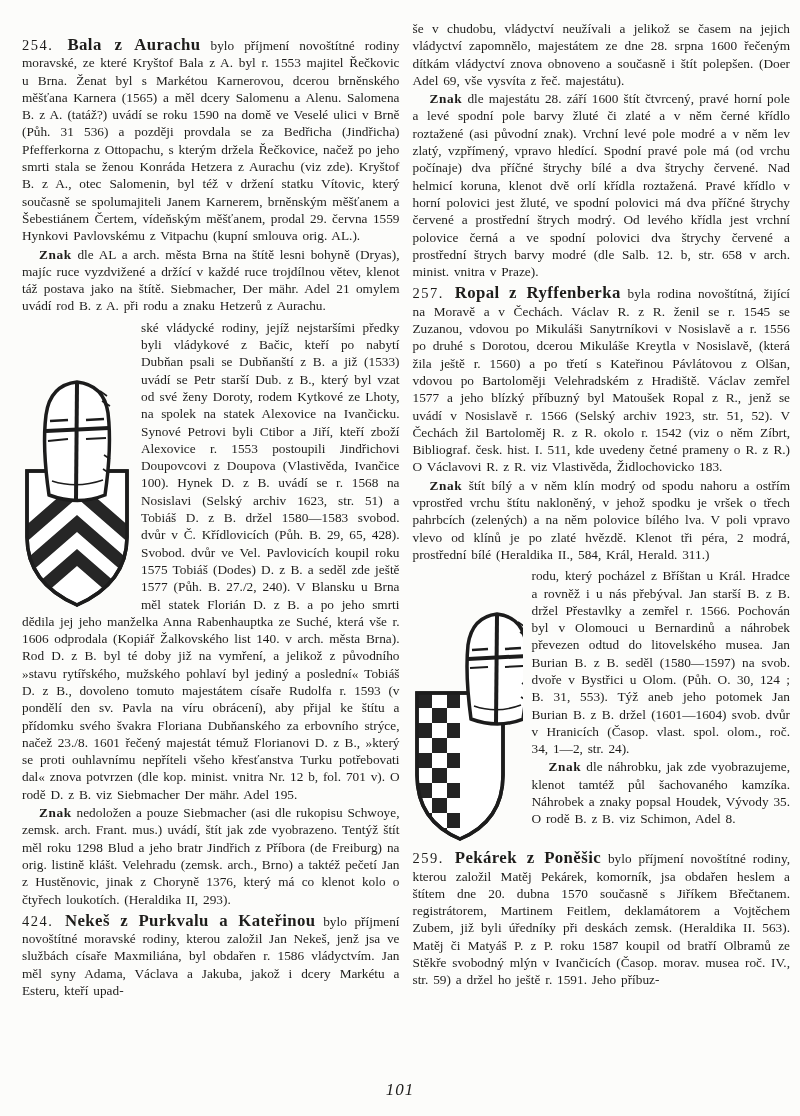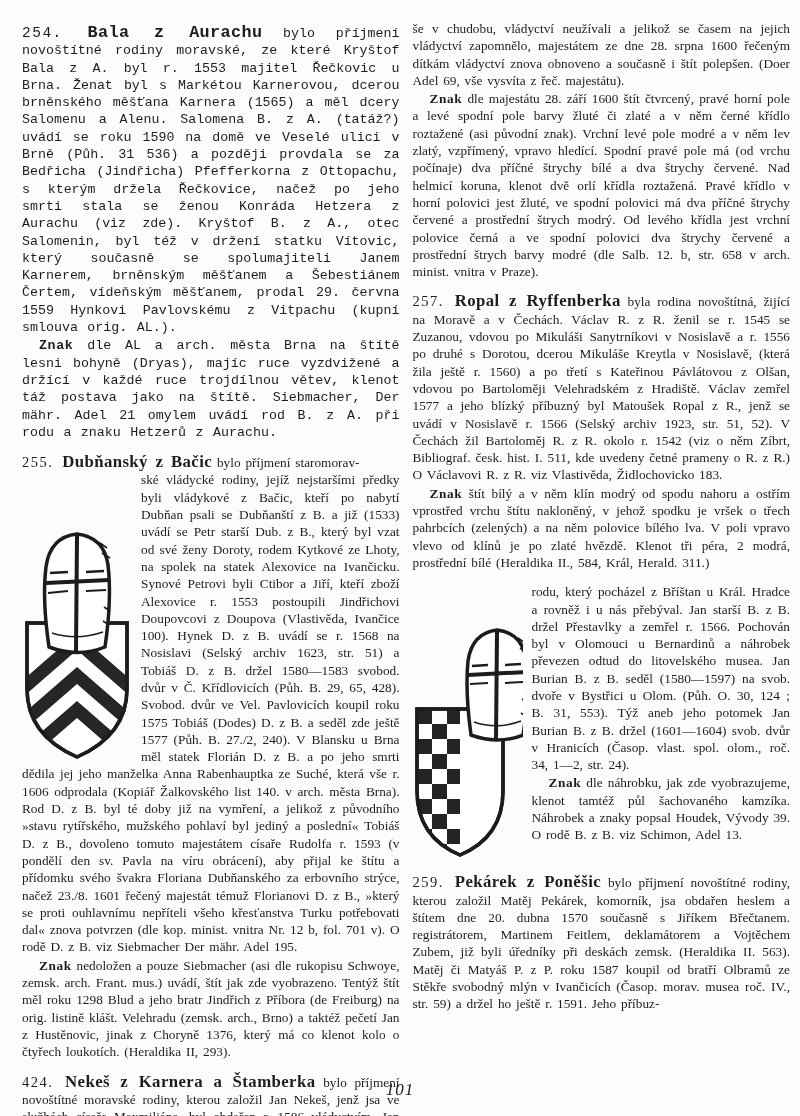--- a/index.html
+++ b/index.html
@@ -20,22 +20,22 @@
     gap: 13px;
   }
   .col { width: 378px; }
   .para {
     margin: 0;
     text-align: justify;
     font-size: 13.3px;
     line-height: 17.3px;
     word-spacing: 1.5px;
   }
-  .entry { margin-top: 12px; }
-  .entry.first { margin-top: 4px; font-family: Liberation Mono, monospace; }
+  .entry { margin-top: 4px; }
+  .entry.first { margin-top: 16px; }
   .cont { margin-top: 0; }
   .num { font-size: 14.5px; letter-spacing: 1.5px; padding-right: 4px; }
   .ename { font-weight: bold; font-size: 16.8px; letter-spacing: 0.4px; word-spacing: 3px; }
   .b { font-weight: bold; letter-spacing: 0.6px; }
   .indent { text-indent: 17px; margin-top: 1px; }
   .flowbody { overflow: visible; }
   .flowbody::after { content: ""; display: block; clear: both; }
   .figure {
     float: left;
     width: 110px;
@@ -62,21 +62,20 @@
 <div class="sheet">
 
   <div class="col">
 
     <section class="entry first">
       <p class="para"><span class="num">254.</span> <span class="ename">Bala z Aurachu</span> <span>bylo příjmení novoštítné rodiny moravské, ze které Kryštof Bala z A. byl r. 1553 majitel Řečkovic u Brna. Ženat byl s Markétou Karnerovou, dcerou brněnského měšťana Karnera (1565) a měl dcery Salomenu a Alenu. Salomena B. z A. (tatáž?) uvádí se roku 1590 na domě ve Veselé ulici v Brně (Půh. 31 536) a později provdala se za Bedřicha (Jindřicha) Pfefferkorna z Ottopachu, s kterým držela Řečkovice, načež po jeho smrti stala se ženou Konráda Hetzera z Aurachu (viz zde). Kryštof B. z A., otec Salomenin, byl též v držení statku Vítovic, který současně se spolumajiteli Janem Karnerem, brněnským měšťanem a Šebestiánem Čertem, vídeňským měšťanem, prodal 29. června 1559 Hynkovi Pavlovskému z Vitpachu (kupní smlouva orig. AL.).</span></p>
       <p class="para indent"><span class="b">Znak</span> <span>dle AL a arch. města Brna na štítě lesni bohyně (Dryas), majíc ruce vyzdvižené a držící v každé ruce trojdílnou větev, klenot táž postava jako na štítě. Siebmacher, Der mähr. Adel 21 omylem uvádí rod B. z A. při rodu a znaku Hetzerů z Aurachu.</span></p>
     </section>
 
     <section class="entry">
-      <p class="para"><span class="num">255.</span> <span class="ename">Dubňanský z Bačic</span> <span>bylo příjmení staromorav-</span></p>
       <div class="flowbody">
         <div class="figure fig-255">
           <svg width="110" height="236" viewBox="0 0 110 236">
 
             <defs>
               <clipPath id="sh255">
                   <path d="M5,96 L105,96 L105,162 Q105,208 55,230 Q5,208 5,162 Z"></path>
                 </clipPath>
             </defs>
             <path d="M5,96 L105,96 L105,162 Q105,208 55,230 Q5,208 5,162 Z" fill="#ffffff" stroke="#1c1c1c" stroke-width="3.5"></path>
@@ -99,21 +98,21 @@
               <path d="M30,106 Q55,114 81,105" stroke="#1c1c1c" stroke-width="1.6" fill="none"></path>
             </g>
           </svg>
         </div>
         <p class="para">ské vládycké rodiny, jejíž nejstaršími předky byli vládykové z Bačic, kteří po nabytí Dubňan psali se Dubňanští z B. a již (1533) uvádí se Petr starší Dub. z B., který byl vzat od své ženy Doroty, rodem Kytkové ze Lhoty, na spolek na statek Alexovice na Ivančicku. Synové Petrovi byli Ctibor a Jiří, kteří zboží Alexovice r. 1553 postoupili Jindřichovi Doupovcovi z Doupova (Vlastivěda, Ivančice 100). Hynek D. z B. uvádí se r. 1568 na Nosislavi (Selský archiv 1623, str. 51) a Tobiáš D. z B. držel 1580—1583 svobod. dvůr v Č. Křídlovicích (Půh. B. 29, 65, 428). Svobod. dvůr ve Vel. Pavlovicích koupil roku 1575 Tobiáš (Dodes) D. z B. a seděl zde ještě 1577 (Půh. B. 27./2, 240). V Blansku u Brna měl statek Florián D. z B. a po jeho smrti dědila jej jeho manželka Anna Rabenhauptka ze Suché, která vše r. 1606 odprodala (Kopiář Žalkovského list 140. v arch. města Brna). Rod D. z B. byl té doby již na vymření, a jelikož z původního »stavu rytířského, mužského pohlaví byl jediný a poslední« Tobiáš D. z B., dovoleno tomuto majestátem císaře Rudolfa r. 1593 (v pondělí den sv. Pavla na víru obrácení), aby přijal ke štítu a přídomku svého švakra Floriana Dubňanského za erbovního strýce, načež 23./8. 1601 řečený majestát témuž Florianovi D. z B., »který se proti ouhlavnímu nepříteli všeho křesťanstva Turku potřebovati dal« znova potvrzen (dle kop. minist. vnitra Nr. 12 b, fol. 701 v). O rodě D. z B. viz Siebmacher Der mähr. Adel 195.</p>
         <p class="para indent"><span class="b">Znak</span> <span>nedoložen a pouze Siebmacher (asi dle rukopisu Schwoye, zemsk. arch. Frant. mus.) uvádí, štít jak zde vyobrazeno. Tentýž štít měl roku 1298 Blud a jeho bratr Jindřich z Příbora (de Freiburg) na orig. listině klášt. Velehradu (zemsk. arch., Brno) a taktéž pečetí Jan z Hustěnovic, jinak z Choryně 1376, který má co klenot kolo o čtyřech loukotích. (Heraldika II, 293).</span></p>
       </div>
     </section>
 
     <section class="entry">
-      <p class="para"><span class="num">424.</span> <span class="ename">Nekeš z Karnera a Štamberka</span> <span>bylo příjmení novoštítné moravské rodiny, kterou založil Jan Nekeš, jenž jsa ve službách císaře Maxmiliána, byl obdařen r. 1586 vládyctvím. Jan měl syny Adama, Václava a Jakuba, jakož i dcery Markétu a Esteru, kteří upad-</span></p>
+      <p class="para"><span class="num">424.</span> <span class="ename">Nekeš z Purkvalu a Kateřinou</span> <span>bylo příjmení novoštítné moravské rodiny, kterou založil Jan Nekeš, jenž jsa ve službách císaře Maxmiliána, byl obdařen r. 1586 vládyctvím. Jan měl syny Adama, Václava a Jakuba, jakož i dcery Markétu a Esteru, kteří upad-</span></p>
     </section>
 
   </div>
 
   <div class="col">
 
     <section class="entry cont">
       <p class="para">še v chudobu, vládyctví neužívali a jelikož se časem na jejich vládyctví zapomnělo, majestátem ze dne 28. srpna 1600 řečeným dítkám vládyctví znova obnoveno a současně i štít polepšen. (Doer Adel 69, vše vysvíta z řeč. majestátu).</p>
       <p class="para indent"><span class="b">Znak</span> <span>dle majestátu 28. září 1600 štít čtvrcený, pravé horní pole a levé spodní pole barvy žluté či zlaté a v něm černé křídlo roztažené (asi původní znak). Vrchní levé pole modré a v něm lev zlatý, vzpřímený, vpravo hledící. Spodní pravé pole má (od vrchu počínaje) dva příčné štrychy bílé a dva štrychy červené. Nad helmicí koruna, klenot dvě orlí křídla roztažená. Pravé křídlo v horní polovici jest žluté, ve spodní polovici má dva příčné štrychy červené a prostřední štrych modrý. Od levého křídla jest vrchní polovice černá a ve spodní polovici dva štrychy červené a prostřední štrych barvy modré (dle Salb. 12. b, str. 658 v arch. minist. vnitra v Praze).</span></p>
     </section>
@@ -148,21 +147,21 @@
               <path d="M26,43 L42,42" stroke="#1c1c1c" stroke-width="2.5" fill="none"></path>
               <path d="M59,42 L75,41" stroke="#1c1c1c" stroke-width="2.5" fill="none"></path>
               <path d="M24,61 L42,60" stroke="#1c1c1c" stroke-width="2" fill="none"></path>
               <path d="M59,60 L78,59" stroke="#1c1c1c" stroke-width="2" fill="none"></path>
               <path d="M72,15 l7,5 M74,25 l7,5 M76,76 l6,4 M75,90 l6,4" stroke="#1c1c1c" stroke-width="1.6" fill="none"></path>
               <path d="M28,99 Q51,107 75,98" stroke="#1c1c1c" stroke-width="1.6" fill="none"></path>
             </g>
           </svg>
         </div>
         <p class="para">rodu, který pocházel z Bříštan u Král. Hradce a rovněž i u nás přebýval. Jan starší B. z B. držel Přestavlky a zemřel r. 1566. Pochován byl v Olomouci u Bernardinů a náhrobek převezen odtud do litovelského musea. Jan Burian B. z B. seděl (1580—1597) na svob. dvoře v Bystřici u Olom. (Půh. O. 30, 124 ; B. 31, 553). Týž aneb jeho potomek Jan Burian B. z B. držel (1601—1604) svob. dvůr v Hranicích (Časop. vlast. spol. olom., roč. 34, 1—2, str. 24).</p>
-        <p class="para indent"><span class="b">Znak</span> <span>dle náhrobku, jak zde vyobrazujeme, klenot tamtéž půl šachovaného kamzíka. Náhrobek a znaky popsal Houdek, Vývody 39. O rodě B. z B. viz Schimon, Adel 13.</span></p>
+        <p class="para indent"><span class="b">Znak</span> <span>dle náhrobku, jak zde vyobrazujeme, klenot tamtéž půl šachovaného kamzíka. Náhrobek a znaky popsal Houdek, Vývody 35. O rodě B. z B. viz Schimon, Adel 8.</span></p>
       </div>
     </section>
 
     <section class="entry">
       <p class="para"><span class="num">259.</span> <span class="ename">Pekárek z Poněšic</span> <span>bylo příjmení novoštítné rodiny, kterou založil Matěj Pekárek, komorník, jsa obdařen heslem a štítem dne 20. dubna 1570 současně s Jiříkem Břečtanem. registrátorem, Martinem Feitlem, deklamátorem a Vojtěchem Zubem, již byli úředníky při deskách zemsk. (Heraldika II. 563). Matěj či Matyáš P. z P. roku 1587 koupil od bratří Olbramů ze Stěkře svobodný mlýn v Ivančicích (Časop. morav. musea roč. IV., str. 59) a držel ho ještě r. 1591. Jeho příbuz-</span></p>
     </section>
 
   </div>
 </div>
 

